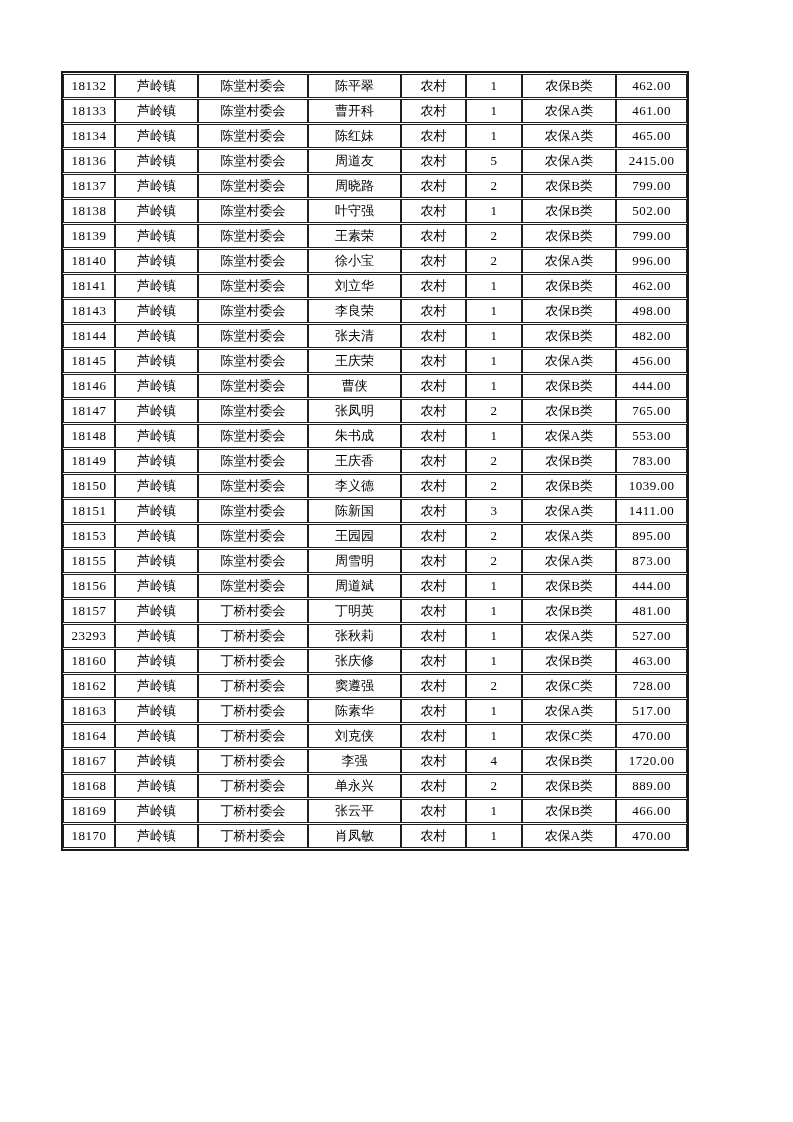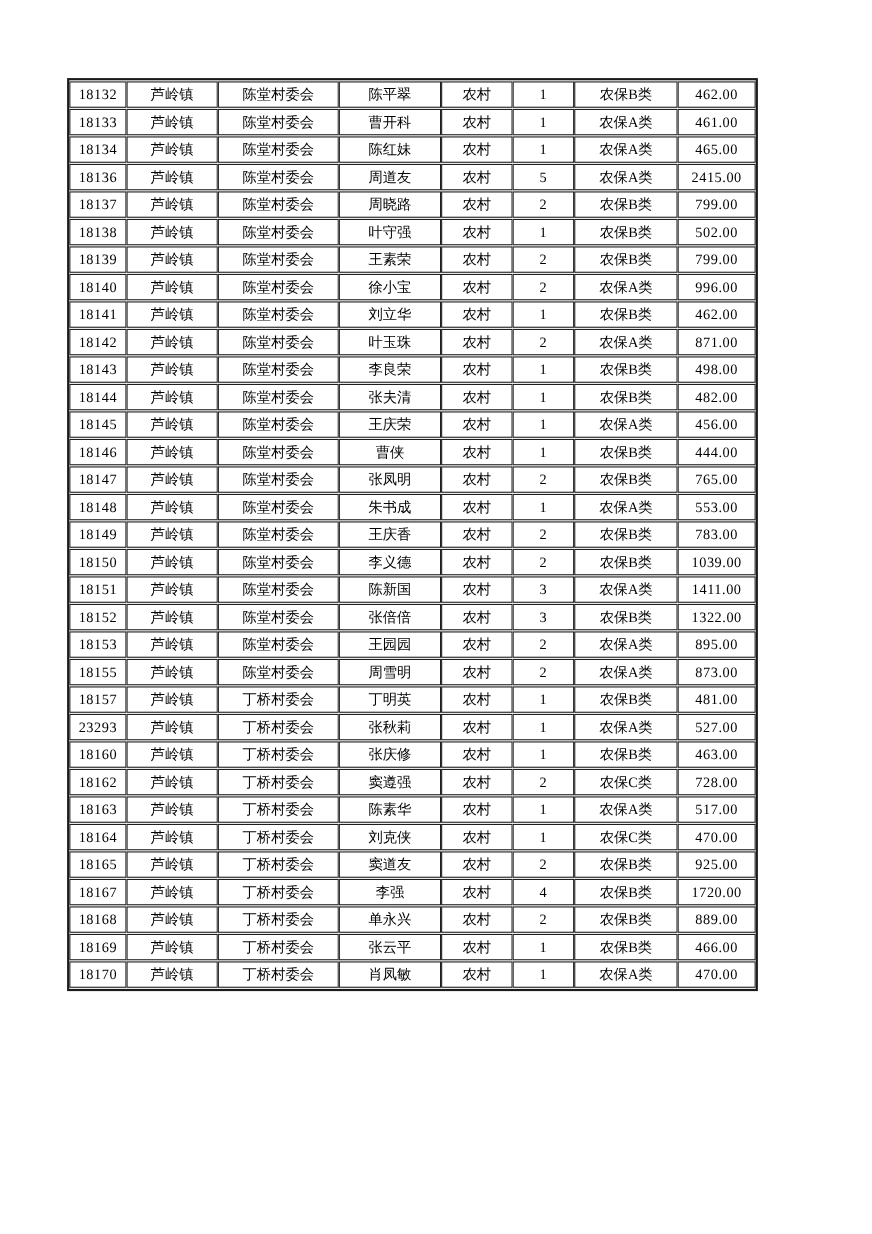--- a/index.html
+++ b/index.html
@@ -158,30 +158,20 @@
           <td class="num">18141</td>
           <td>芦岭镇</td>
           <td>陈堂村委会</td>
           <td>刘立华</td>
           <td>农村</td>
           <td class="num">1</td>
           <td>农保B类</td>
           <td class="num">462.00</td>
         </tr>
         <tr>
-          <td class="num">18142</td>
-          <td>芦岭镇</td>
-          <td>陈堂村委会</td>
-          <td>叶玉珠</td>
-          <td>农村</td>
-          <td class="num">2</td>
-          <td>农保A类</td>
-          <td class="num">871.00</td>
-        </tr>
-        <tr>
           <td class="num">18143</td>
           <td>芦岭镇</td>
           <td>陈堂村委会</td>
           <td>李良荣</td>
           <td>农村</td>
           <td class="num">1</td>
           <td>农保B类</td>
           <td class="num">498.00</td>
         </tr>
         <tr>
@@ -258,48 +248,48 @@
           <td class="num">18151</td>
           <td>芦岭镇</td>
           <td>陈堂村委会</td>
           <td>陈新国</td>
           <td>农村</td>
           <td class="num">3</td>
           <td>农保A类</td>
           <td class="num">1411.00</td>
         </tr>
         <tr>
-          <td class="num">18152</td>
-          <td>芦岭镇</td>
-          <td>陈堂村委会</td>
-          <td>张倍倍</td>
-          <td>农村</td>
-          <td class="num">3</td>
-          <td>农保B类</td>
-          <td class="num">1322.00</td>
-        </tr>
-        <tr>
           <td class="num">18153</td>
           <td>芦岭镇</td>
           <td>陈堂村委会</td>
           <td>王园园</td>
           <td>农村</td>
           <td class="num">2</td>
           <td>农保A类</td>
           <td class="num">895.00</td>
         </tr>
         <tr>
           <td class="num">18155</td>
           <td>芦岭镇</td>
           <td>陈堂村委会</td>
           <td>周雪明</td>
           <td>农村</td>
           <td class="num">2</td>
           <td>农保A类</td>
           <td class="num">873.00</td>
+        </tr>
+        <tr>
+          <td class="num">18156</td>
+          <td>芦岭镇</td>
+          <td>陈堂村委会</td>
+          <td>周道斌</td>
+          <td>农村</td>
+          <td class="num">1</td>
+          <td>农保B类</td>
+          <td class="num">444.00</td>
         </tr>
         <tr>
           <td class="num">18157</td>
           <td>芦岭镇</td>
           <td>丁桥村委会</td>
           <td>丁明英</td>
           <td>农村</td>
           <td class="num">1</td>
           <td>农保B类</td>
           <td class="num">481.00</td>
@@ -346,30 +336,20 @@
         </tr>
         <tr>
           <td class="num">18164</td>
           <td>芦岭镇</td>
           <td>丁桥村委会</td>
           <td>刘克侠</td>
           <td>农村</td>
           <td class="num">1</td>
           <td>农保C类</td>
           <td class="num">470.00</td>
-        </tr>
-        <tr>
-          <td class="num">18165</td>
-          <td>芦岭镇</td>
-          <td>丁桥村委会</td>
-          <td>窦道友</td>
-          <td>农村</td>
-          <td class="num">2</td>
-          <td>农保B类</td>
-          <td class="num">925.00</td>
         </tr>
         <tr>
           <td class="num">18167</td>
           <td>芦岭镇</td>
           <td>丁桥村委会</td>
           <td>李强</td>
           <td>农村</td>
           <td class="num">4</td>
           <td>农保B类</td>
           <td class="num">1720.00</td>

